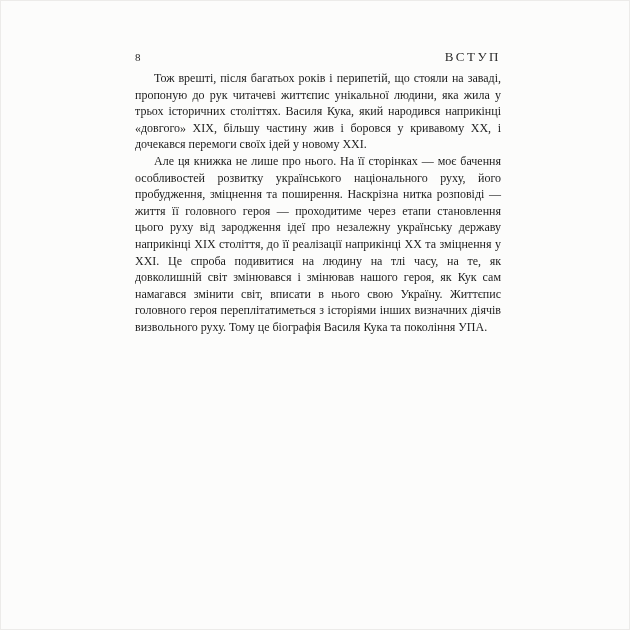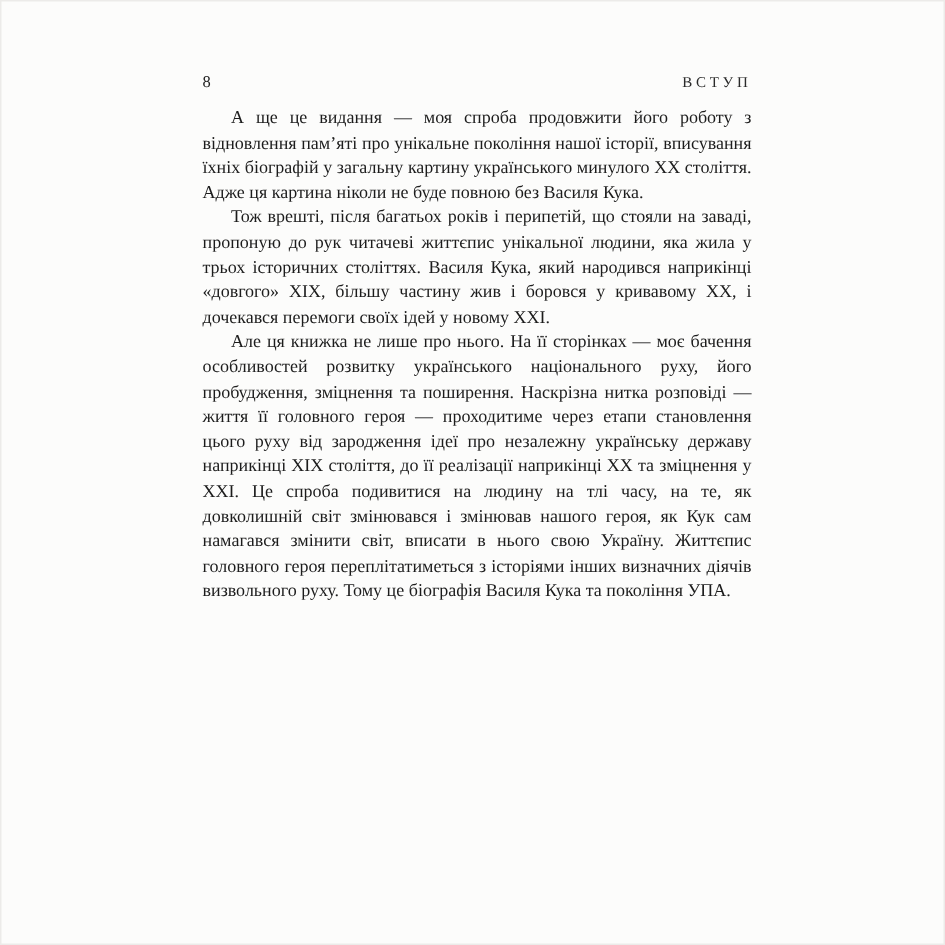--- a/index.html
+++ b/index.html
@@ -26,21 +26,21 @@
     width: 366px;
     display: flex;
     justify-content: space-between;
     align-items: baseline;
   }
   .folio {
     font-size: 11px;
     color: #222222;
   }
   .head-title {
-    font-size: 10px;
+    font-size: 13px;
     letter-spacing: 2.5px;
     color: #2a2a2a;
     text-transform: uppercase;
   }
   .text-block {
     position: absolute;
     top: 70px;
     left: 135px;
     width: 366px;
     font-size: 12px;
@@ -57,18 +57,17 @@
 <body>
 
 <div class="page">
 
   <div class="running-head">
     <span class="folio">8</span>
     <span class="head-title">ВСТУП</span>
   </div>
 
   <div class="text-block">
-    <p>А ще це видання — моя спроба продовжити його роботу з відновлення пам’яті про унікальне покоління нашої історії, вписування їхніх біографій у загальну картину українського минулого ХХ століття. Адже ця картина ніколи не буде повною без Василя Кука.</p>
     <p>Тож врешті, після багатьох років і перипетій, що стояли на заваді, пропоную до рук читачеві життєпис унікальної людини, яка жила у трьох історичних століттях. Василя Кука, який народився наприкінці «довгого» ХІХ, більшу частину жив і боровся у кривавому ХХ, і дочекався перемоги своїх ідей у новому ХХІ.</p>
     <p>Але ця книжка не лише про нього. На її сторінках — моє бачення особливостей розвитку українського національного руху, його пробудження, зміцнення та поширення. Наскрізна нитка розповіді — життя її головного героя — проходитиме через етапи становлення цього руху від зародження ідеї про незалежну українську державу наприкінці ХІХ століття, до її реалізації наприкінці ХХ та зміцнення у ХХІ. Це спроба подивитися на людину на тлі часу, на те, як довколишній світ змінювався і змінював нашого героя, як Кук сам намагався змінити світ, вписати в нього свою Україну. Життєпис головного героя переплітатиметься з історіями інших визначних діячів визвольного руху. Тому це біографія Василя Кука та покоління УПА.</p>
   </div>
 
 </div>
 
 </body></html>

